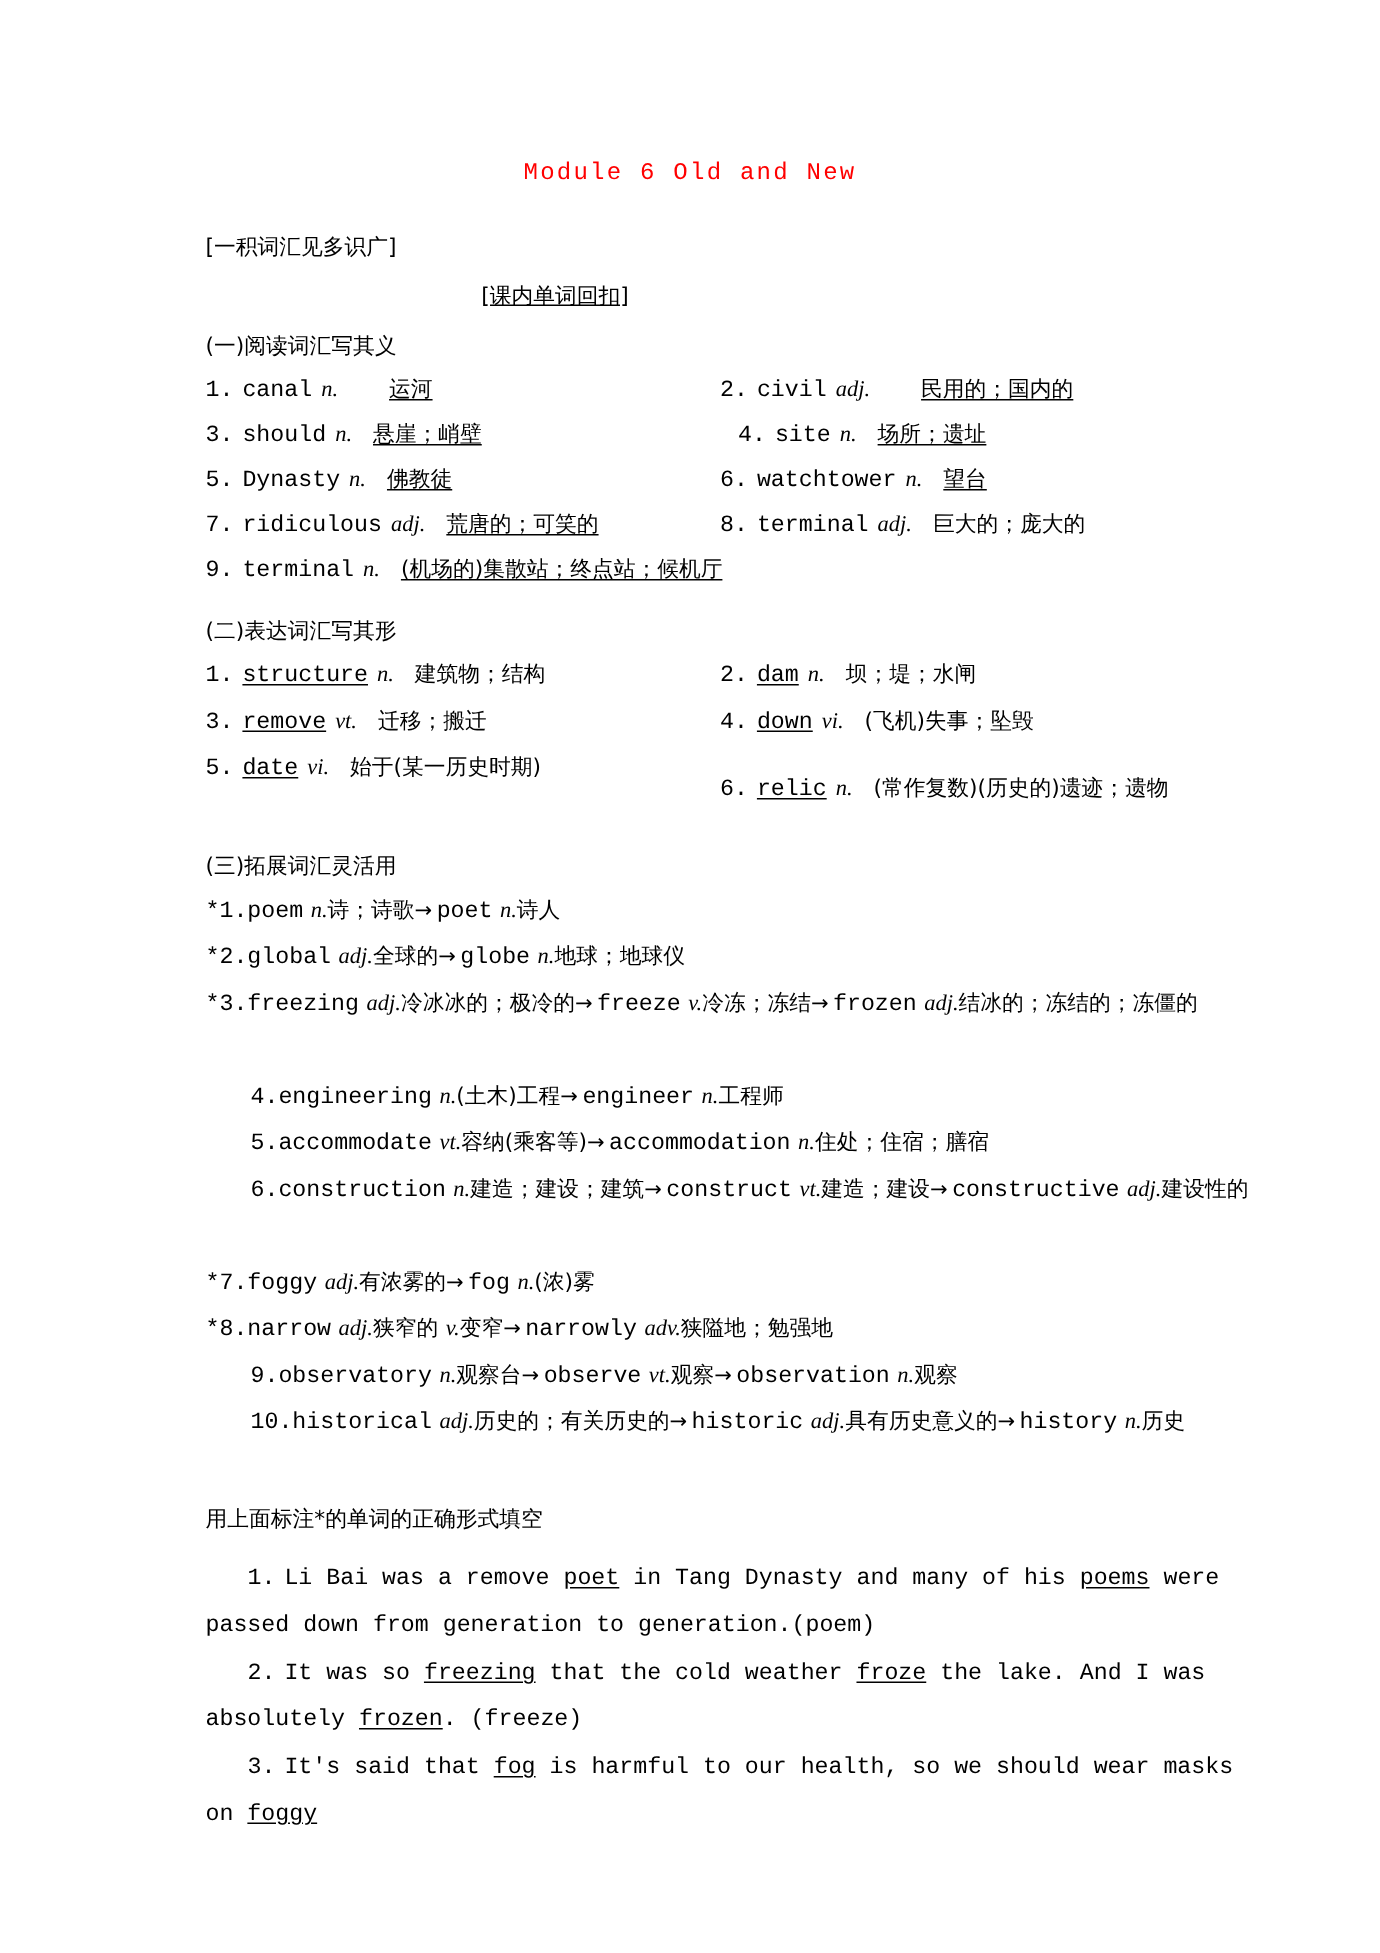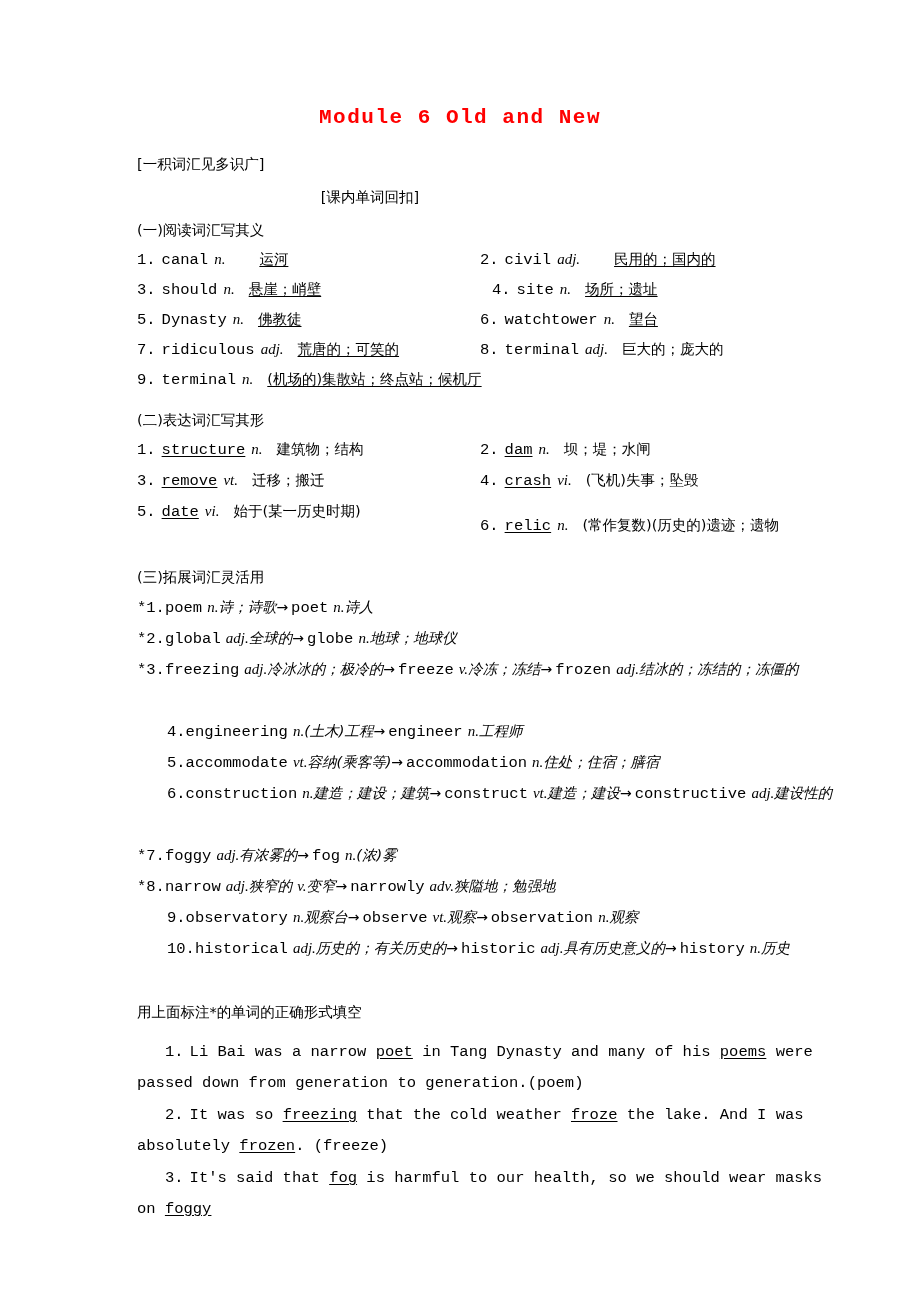--- a/index.html
+++ b/index.html
@@ -22,22 +22,22 @@
     height: 1302px;
   }
 
   
   .title {
     position: absolute;
     left: 0;
     top: 106px;
     width: 920px;
     text-align: center;
-    font-size: 21px;
-    font-weight: bold;
+    font-size: 16px;
+    font-weight: normal;
     letter-spacing: 1.5px;
     color: #ff0000;
     font-family: "Liberation Mono", "DejaVu Sans Mono", monospace;
   }
   .pos {
     font-family: "Liberation Serif", "DejaVu Serif", serif;
     font-style: italic;
     font-size: 15px;
   }
   .ul { text-decoration: underline; text-underline-offset: 2px; }
@@ -54,20 +54,21 @@
     font-size: 14.5px;
     white-space: nowrap;
   }
   .center-head {
     position: absolute;
     left: 0;
     width: 740px;
     text-align: center;
     font-family: "DejaVu Sans", "Liberation Sans", sans-serif;
     font-size: 14.5px;
+    text-decoration: underline;
   }
 
   
   .vrow {
     position: absolute;
     height: 20px;
     white-space: nowrap;
   }
   .col-l { left: 137px; }
   .col-r { left: 480px; }
@@ -84,21 +85,21 @@
   
   .exp {
     position: absolute;
     left: 137px;
     width: 700px;
     font-size: 15px;
     line-height: 21px;
     font-family: "Liberation Mono", "DejaVu Sans Mono", monospace;
     white-space: normal;
   }
-  .exp .cjk, .exp .ans { font-size: 14.5px; font-style: italic; }
+  .exp .cjk, .exp .ans { font-size: 14.5px; }
   .arrow {
     font-family: "DejaVu Sans", sans-serif;
     font-size: 14px;
   }
   .indent-hang { text-indent: 30px; }
 
   
   .sent {
     position: absolute;
     left: 137px;
@@ -134,21 +135,21 @@
       <div class="vrow col-r" style="top: 340px;"><span class="num">8.</span><span style="display: inline-block; width: 6px;"></span><span class="word">terminal</span><span style="display: inline-block; width: 6px;"></span><span class="pos">adj.</span><span style="display: inline-block; width: 14px;"></span><span class="ans">巨大的；庞大的</span></div>
       <div class="vrow col-l" style="top: 370px;"><span class="num">9.</span><span style="display: inline-block; width: 6px;"></span><span class="word">terminal</span><span style="display: inline-block; width: 6px;"></span><span class="pos">n.</span><span style="display: inline-block; width: 14px;"></span><span class="ans ul">(机场的)集散站；终点站；候机厅</span></div>
     </div>
 
   <div class="sec-head" style="top:411px;">(二)表达词汇写其形</div>
 
   <div id="sec2-rows">
       <div class="vrow col-l" style="top: 440px;"><span class="num">1.</span><span style="display: inline-block; width: 6px;"></span><span class="word ul">structure</span><span style="display: inline-block; width: 6px;"></span><span class="pos">n.</span><span style="display: inline-block; width: 14px;"></span><span class="ans">建筑物；结构</span></div>
       <div class="vrow col-r" style="top: 440px;"><span class="num">2.</span><span style="display: inline-block; width: 6px;"></span><span class="word ul">dam</span><span style="display: inline-block; width: 6px;"></span><span class="pos">n.</span><span style="display: inline-block; width: 14px;"></span><span class="ans">坝；堤；水闸</span></div>
       <div class="vrow col-l" style="top: 471px;"><span class="num">3.</span><span style="display: inline-block; width: 6px;"></span><span class="word ul">remove</span><span style="display: inline-block; width: 6px;"></span><span class="pos">vt.</span><span style="display: inline-block; width: 14px;"></span><span class="ans">迁移；搬迁</span></div>
-      <div class="vrow col-r" style="top: 471px;"><span class="num">4.</span><span style="display: inline-block; width: 6px;"></span><span class="word ul">crash</span><span style="display: inline-block; width: 6px;"></span><span class="pos">vi.</span><span style="display: inline-block; width: 14px;"></span><span class="ans">(飞机)失事；坠毁</span></div>
+      <div class="vrow col-r" style="top: 471px;"><span class="num">4.</span><span style="display: inline-block; width: 6px;"></span><span class="word ul">down</span><span style="display: inline-block; width: 6px;"></span><span class="pos">vi.</span><span style="display: inline-block; width: 14px;"></span><span class="ans">(飞机)失事；坠毁</span></div>
       <div class="vrow col-l" style="top: 502px;"><span class="num">5.</span><span style="display: inline-block; width: 6px;"></span><span class="word ul">date</span><span style="display: inline-block; width: 6px;"></span><span class="pos">vi.</span><span style="display: inline-block; width: 14px;"></span><span class="ans">始于(某一历史时期)</span></div>
       <div class="vrow col-r" style="top: 516px;"><span class="num">6.</span><span style="display: inline-block; width: 6px;"></span><span class="word ul">relic</span><span style="display: inline-block; width: 6px;"></span><span class="pos">n.</span><span style="display: inline-block; width: 14px;"></span><span class="ans">(常作复数)(历史的)遗迹；遗物</span></div>
     </div>
 
   <div class="sec-head" style="top:568px;">(三)拓展词汇灵活用</div>
 
   <div id="sec3-rows">
       <div class="exp" style="top: 597px;"><span class="word">*1.</span><span class="word">poem</span><span style="display: inline-block; width: 5px;"></span><span class="pos">n.</span><span class="ans">诗；诗歌</span><span class="arrow">→</span><span style="display: inline-block; width: 3px;"></span><span class="word">poet</span><span style="display: inline-block; width: 5px;"></span><span class="pos">n.</span><span class="ans">诗人</span></div>
       <div class="exp" style="top: 628px;"><span class="word">*2.</span><span class="word">global</span><span style="display: inline-block; width: 5px;"></span><span class="pos">adj.</span><span class="ans">全球的</span><span class="arrow">→</span><span style="display: inline-block; width: 3px;"></span><span class="word">globe</span><span style="display: inline-block; width: 5px;"></span><span class="pos">n.</span><span class="ans">地球；地球仪</span></div>
       <div class="exp" style="top: 659px;"><span class="word">*3.</span><span class="word">freezing</span><span style="display: inline-block; width: 5px;"></span><span class="pos">adj.</span><span class="ans">冷冰冰的；极冷的</span><span class="arrow">→</span><span style="display: inline-block; width: 3px;"></span><span class="word">freeze</span><span style="display: inline-block; width: 5px;"></span><span class="pos">v.</span><span class="ans">冷冻；冻结</span><span class="arrow">→</span><span style="display: inline-block; width: 3px;"></span><span class="word">frozen</span><span style="display: inline-block; width: 5px;"></span><span class="pos">adj.</span><span class="ans">结冰的；冻结的；冻僵的</span></div>
@@ -157,18 +158,18 @@
       <div class="exp indent-hang" style="top: 783px;"><span class="word">6.</span><span class="word">construction</span><span style="display: inline-block; width: 5px;"></span><span class="pos">n.</span><span class="ans">建造；建设；建筑</span><span class="arrow">→</span><span style="display: inline-block; width: 3px;"></span><span class="word">construct</span><span style="display: inline-block; width: 5px;"></span><span class="pos">vt.</span><span class="ans">建造；建设</span><span class="arrow">→</span><span style="display: inline-block; width: 3px;"></span><span class="word">constructive</span><span style="display: inline-block; width: 5px;"></span><span class="pos">adj.</span><span class="ans">建设性的</span></div>
       <div class="exp" style="top: 845px;"><span class="word">*7.</span><span class="word">foggy</span><span style="display: inline-block; width: 5px;"></span><span class="pos">adj.</span><span class="ans">有浓雾的</span><span class="arrow">→</span><span style="display: inline-block; width: 3px;"></span><span class="word">fog</span><span style="display: inline-block; width: 5px;"></span><span class="pos">n.</span><span class="ans">(浓)雾</span></div>
       <div class="exp" style="top: 876px;"><span class="word">*8.</span><span class="word">narrow</span><span style="display: inline-block; width: 5px;"></span><span class="pos">adj.</span><span class="ans">狭窄的</span><span style="display: inline-block; width: 5px;"></span><span class="pos">v.</span><span class="ans">变窄</span><span class="arrow">→</span><span style="display: inline-block; width: 3px;"></span><span class="word">narrowly</span><span style="display: inline-block; width: 5px;"></span><span class="pos">adv.</span><span class="ans">狭隘地；勉强地</span></div>
       <div class="exp indent-hang" style="top: 907px;"><span class="word">9.</span><span class="word">observatory</span><span style="display: inline-block; width: 5px;"></span><span class="pos">n.</span><span class="ans">观察台</span><span class="arrow">→</span><span style="display: inline-block; width: 3px;"></span><span class="word">observe</span><span style="display: inline-block; width: 5px;"></span><span class="pos">vt.</span><span class="ans">观察</span><span class="arrow">→</span><span style="display: inline-block; width: 3px;"></span><span class="word">observation</span><span style="display: inline-block; width: 5px;"></span><span class="pos">n.</span><span class="ans">观察</span></div>
       <div class="exp indent-hang" style="top: 938px;"><span class="word">10.</span><span class="word">historical</span><span style="display: inline-block; width: 5px;"></span><span class="pos">adj.</span><span class="ans">历史的；有关历史的</span><span class="arrow">→</span><span style="display: inline-block; width: 3px;"></span><span class="word">historic</span><span style="display: inline-block; width: 5px;"></span><span class="pos">adj.</span><span class="ans">具有历史意义的</span><span class="arrow">→</span><span style="display: inline-block; width: 3px;"></span><span class="word">history</span><span style="display: inline-block; width: 5px;"></span><span class="pos">n.</span><span class="ans">历史</span></div>
     </div>
 
   <div class="sec-head" style="top:1003px;">用上面标注*的单词的正确形式填空</div>
 
   <div id="exercise-rows">
-      <div class="sent" style="top: 1037px;"><span class="word">1.</span><span style="display: inline-block; width: 6px;"></span><span class="word">Li Bai was a narrow </span><span class="word ul">poet</span><span class="word"> in Tang Dynasty and many of his </span><span class="word ul">poems</span><span class="word"> were passed down from generation to generation.(poem)</span></div>
+      <div class="sent" style="top: 1037px;"><span class="word">1.</span><span style="display: inline-block; width: 6px;"></span><span class="word">Li Bai was a remove </span><span class="word ul">poet</span><span class="word"> in Tang Dynasty and many of his </span><span class="word ul">poems</span><span class="word"> were passed down from generation to generation.(poem)</span></div>
       <div class="sent" style="top: 1100px;"><span class="word">2.</span><span style="display: inline-block; width: 6px;"></span><span class="word">It was so </span><span class="word ul">freezing</span><span class="word"> that the cold weather </span><span class="word ul">froze</span><span class="word"> the lake. And I was absolutely </span><span class="word ul">frozen</span><span class="word">. (freeze)</span></div>
       <div class="sent" style="top: 1163px;"><span class="word">3.</span><span style="display: inline-block; width: 6px;"></span><span class="word">It's said that </span><span class="word ul">fog</span><span class="word"> is harmful to our health, so we should wear masks on </span><span class="word ul">foggy</span></div>
     </div>
 
 </div>
 
 </body></html>

